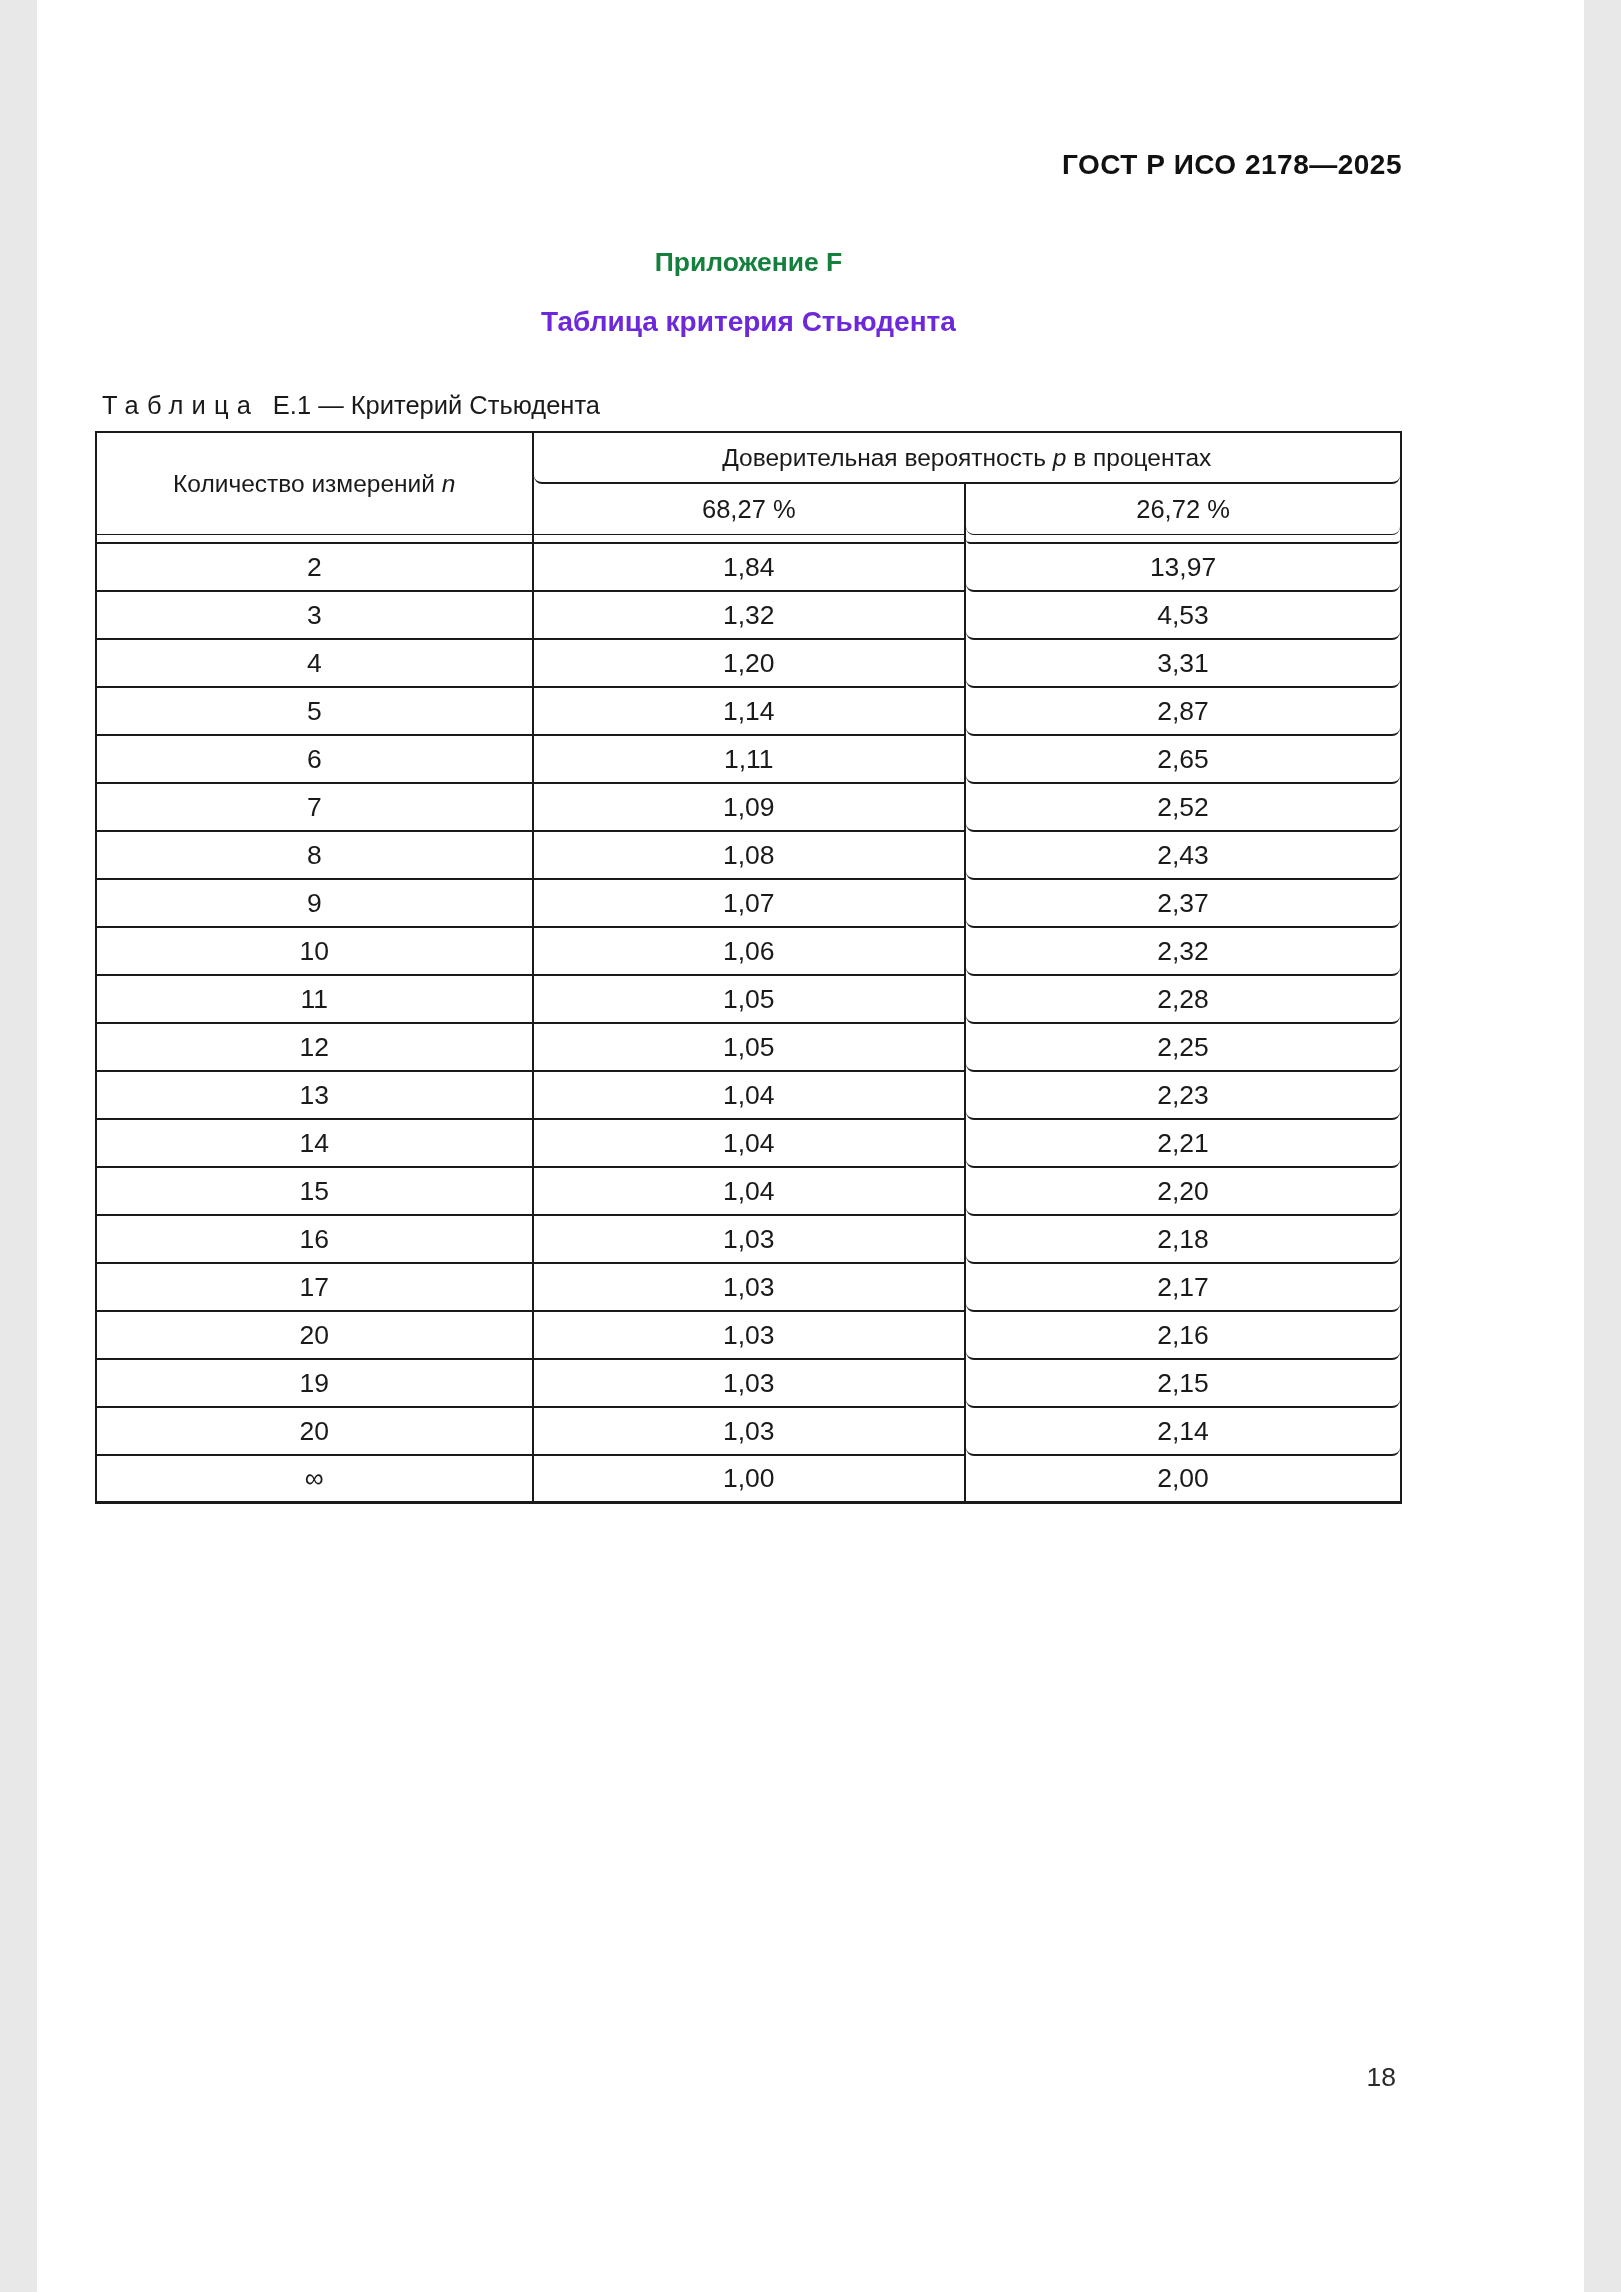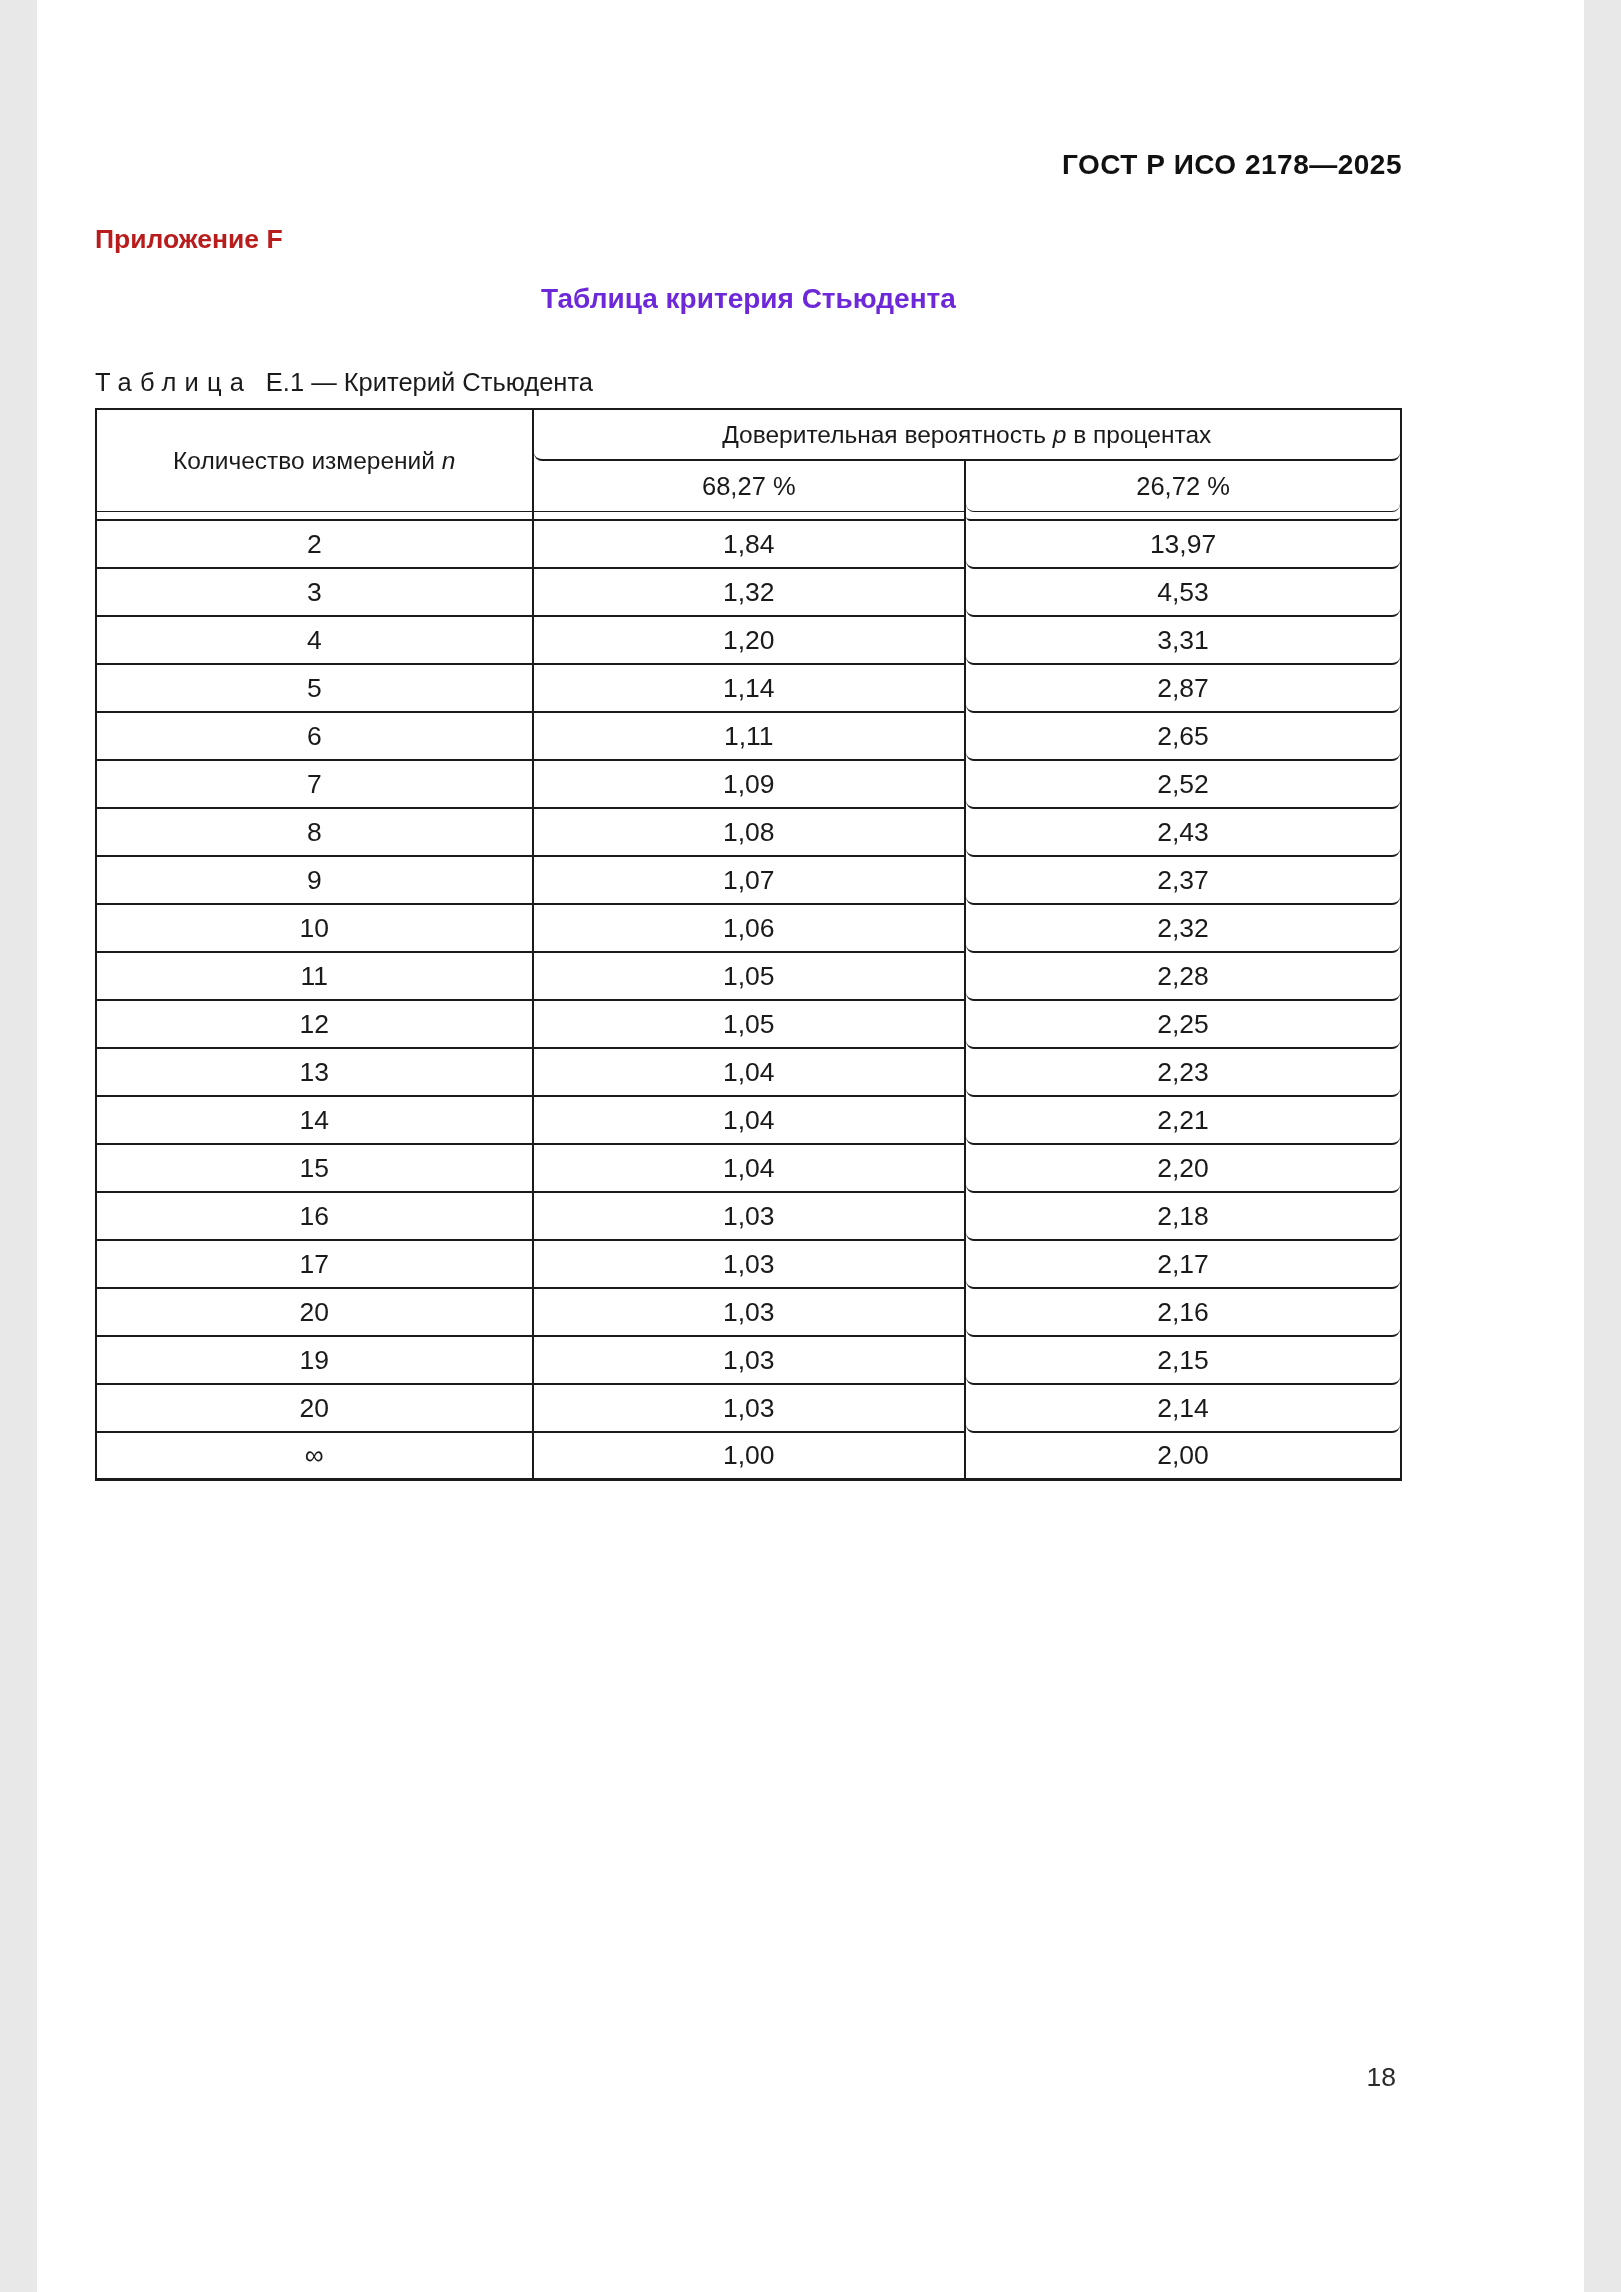--- a/index.html
+++ b/index.html
@@ -22,42 +22,43 @@
     text-align: right;
     font-size: 28px;
     font-weight: bold;
     line-height: 31px;
     letter-spacing: 0.5px;
     color: #111;
   }
 
   
   .annex-block {
-    margin-top: 43px;
-    text-align: left;
+    margin-top: 66px;
+    text-align: center;
     font-weight: bold;
-    color: #b91c1c;
+    color: #15803d;
   }
   .annex-line { font-size: 26.5px; line-height: 33px; }
 
   .main-title {
     margin-top: 25.5px;
     text-align: center;
     font-weight: bold;
     font-size: 28px;
     line-height: 33px;
     color: #6d28d9;
   }
 
   
   .table-caption {
     margin-top: 51px;
     font-size: 25.5px;
     line-height: 33px;
     color: #1a1a1a;
+    margin-left: 7px;
   }
   .table-caption .spaced { letter-spacing: 0.32em; margin-right: 13.7px; }
 
   
   table.student {
     margin-top: 9.8px;
     width: 100%;
     border-collapse: separate;
     border-spacing: 0;
     border-top: 2.9px solid #1a1a1a;

